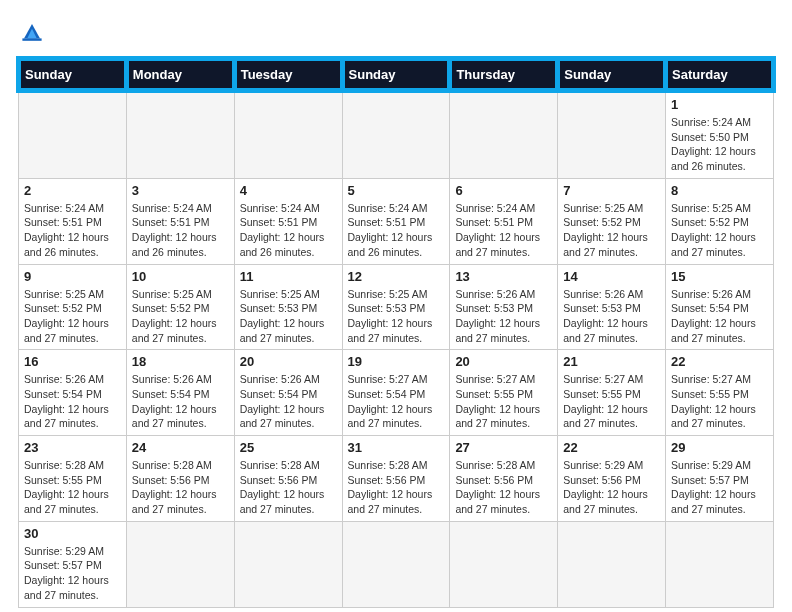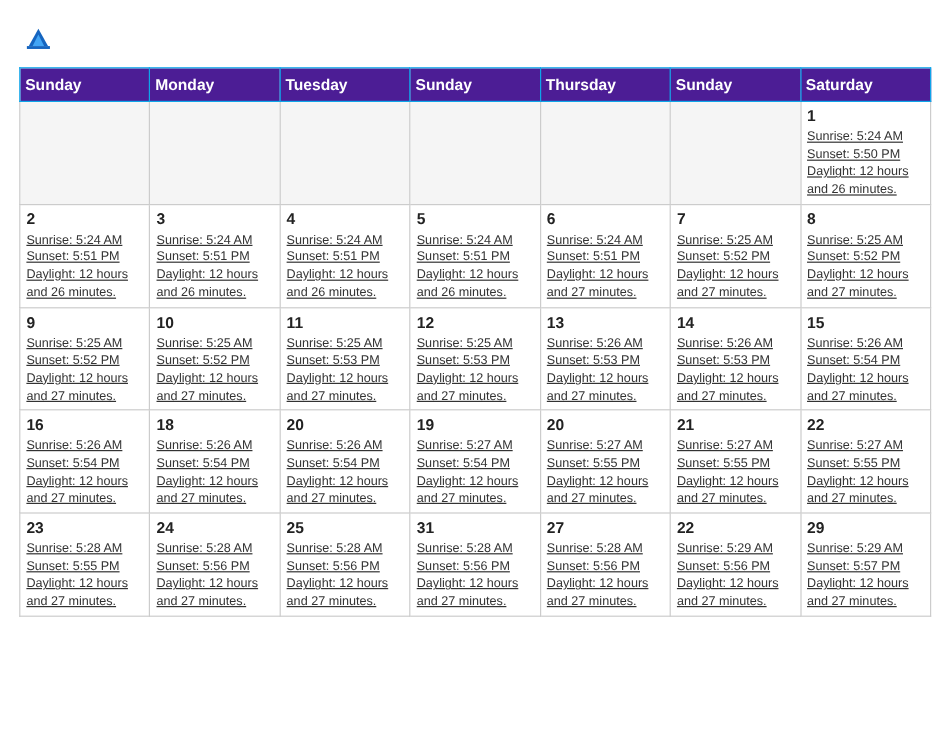--- a/index.html
+++ b/index.html
@@ -43,26 +43,26 @@
     .location-title {
       font-size: 15px;
       color: #444;
     }
     .calendar-table {
       width: 100%;
       border-collapse: collapse;
       font-size: 11px;
     }
     .calendar-table thead tr th {
-      background-color: #4c1d95;
+      background-color: #0f172a;
       color: #fff;
       font-size: 13px;
       font-weight: bold;
       padding: 6px 4px;
-      border: 1px solid #0ea5e9;
+      border: 5px solid #0ea5e9;
       text-align: left;
     }
     .calendar-table tbody tr td {
       border: 1px solid #ccc;
       vertical-align: top;
       padding: 4px 5px;
       min-height: 80px;
       width: calc(100% / 7);
       background: #fff;
     }
@@ -72,21 +72,20 @@
     .day-number {
       font-size: 13px;
       font-weight: bold;
       color: #222;
       margin-bottom: 3px;
     }
     .day-info {
       color: #333;
       font-size: 10.5px;
       line-height: 1.4;
-      text-decoration: underline;
     }
     .last-row td {
       border-bottom: 1px solid #ccc;
     }
   </style>
 </head>
 <body>
 
 <div class="header-area">
   <div class="logo">
@@ -245,14 +244,26 @@
         </td>
         <td>
           <div class="day-number">22</div>
           <div class="day-info">Sunrise: 5:29 AM<br>Sunset: 5:56 PM<br>Daylight: 12 hours and 27 minutes.</div>
         </td>
         <td>
           <div class="day-number">29</div>
           <div class="day-info">Sunrise: 5:29 AM<br>Sunset: 5:57 PM<br>Daylight: 12 hours and 27 minutes.</div>
         </td>
       </tr>
+      <tr class="last-row">
+        <td>
+          <div class="day-number">30</div>
+          <div class="day-info">Sunrise: 5:29 AM<br>Sunset: 5:57 PM<br>Daylight: 12 hours and 27 minutes.</div>
+        </td>
+        <td class="empty"></td>
+        <td class="empty"></td>
+        <td class="empty"></td>
+        <td class="empty"></td>
+        <td class="empty"></td>
+        <td class="empty"></td>
+      </tr>
     </tbody>
 </table>
 
 </body></html>

